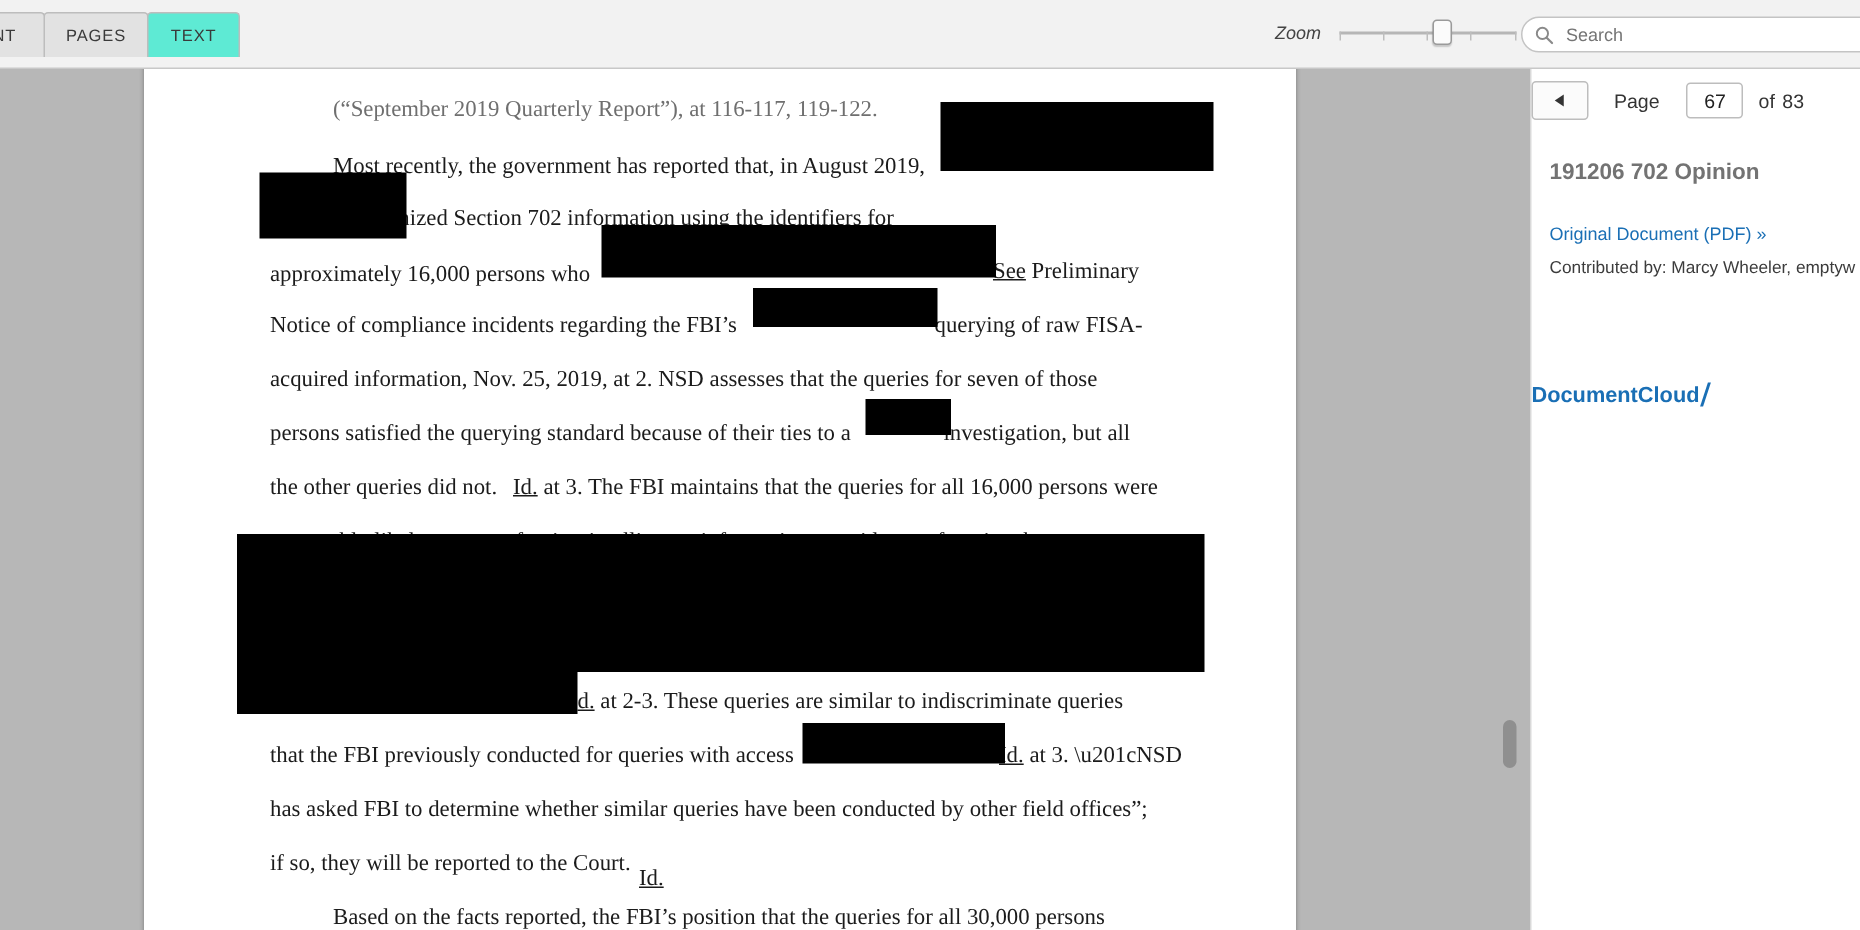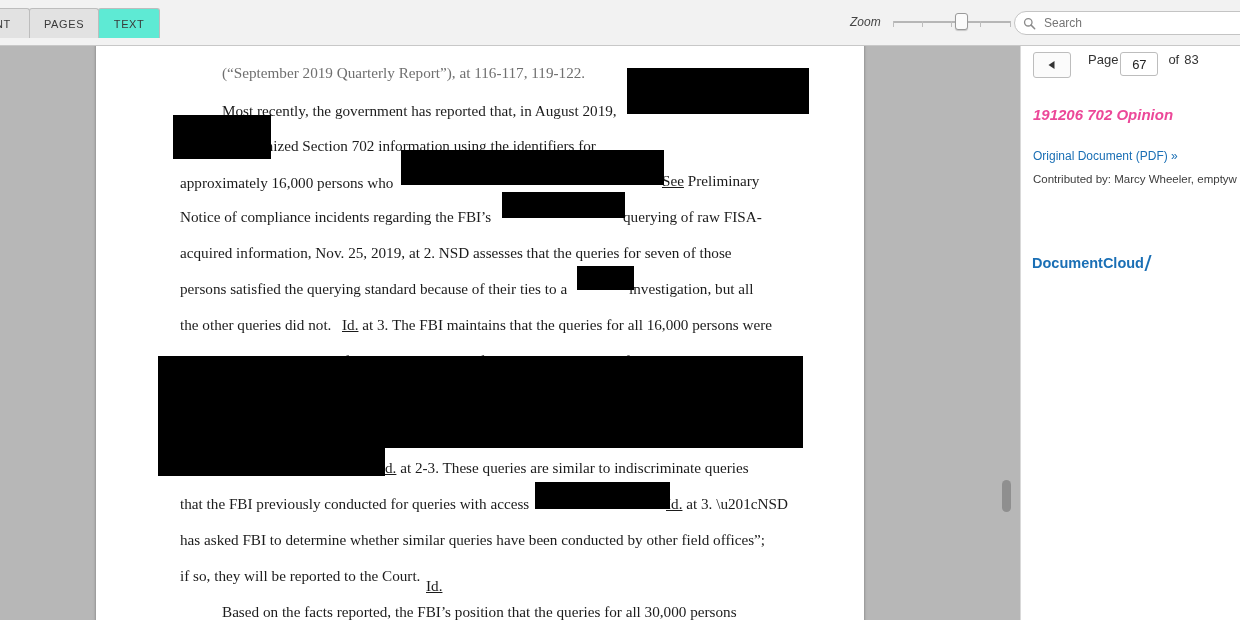--- a/index.html
+++ b/index.html
@@ -177,41 +177,42 @@
   
   .sidebar {
     position: absolute;
     top: 46px; left: 1020px;
     width: 220px; height: 574px;
     background: #ffffff;
     border-left: 1px solid #d9d9d9;
   }
   .pager {
     position: absolute;
-    top: 6px; left: 12px;
-    display: flex;
+    top: 6px; left: 0;
+    display: flex;
+    align-items: center;
     height: 30px;
   }
   .pg-btn {
     width: 38px; height: 26px;
     background: #fbfbfb;
     border: 1px solid #bdbdbd;
     border-radius: 3px;
     display: flex; align-items: center; justify-content: center;
     font-size: 10px;
     color: #333;
   }
   .pg-word {
     font-size: 13px;
     color: #333;
     margin-left: 17px;
   }
   .pg-input {
     width: 38px; height: 24px;
-    margin-left: 2px;
+    margin-left: 18px;
     border: 1px solid #bdbdbd;
     border-radius: 3px;
     text-align: center;
     font-size: 13px;
     color: #222;
     font-family: "Liberation Sans", sans-serif;
     background: #fff;
     outline: none;
   }
   .pg-of {
@@ -224,43 +225,42 @@
     color: #333;
     margin-left: 5px;
   }
 
   .doc-title {
     position: absolute;
     top: 60px; left: 12px;
     width: 200px;
     font-size: 15px;
     font-weight: bold;
-    color: #ec4899;
-    font-style: italic;
+    color: #737373;
   }
   .doc-link {
     position: absolute;
     top: 103px; left: 12px;
     font-size: 12px;
     color: #1a6fb5;
     text-decoration: none;
     text-align: center;
   }
   .doc-contrib {
     position: absolute;
     top: 127px; left: 12px;
     width: 214px;
     font-size: 11.5px;
     color: #3c3c3c;
     white-space: nowrap;
     overflow: hidden;
   }
   .dc-logo {
     position: absolute;
-    top: 209px; left: 11px;
+    top: 209px; left: 0;
     font-size: 14.5px;
     font-weight: bold;
     color: #1a6fb5;
   }
   .dc-logo .slash {
     display: inline-block;
     width: 2px; height: 16px;
     background: #1a6fb5;
     transform: skewX(-18deg);
     margin-left: 3px;

